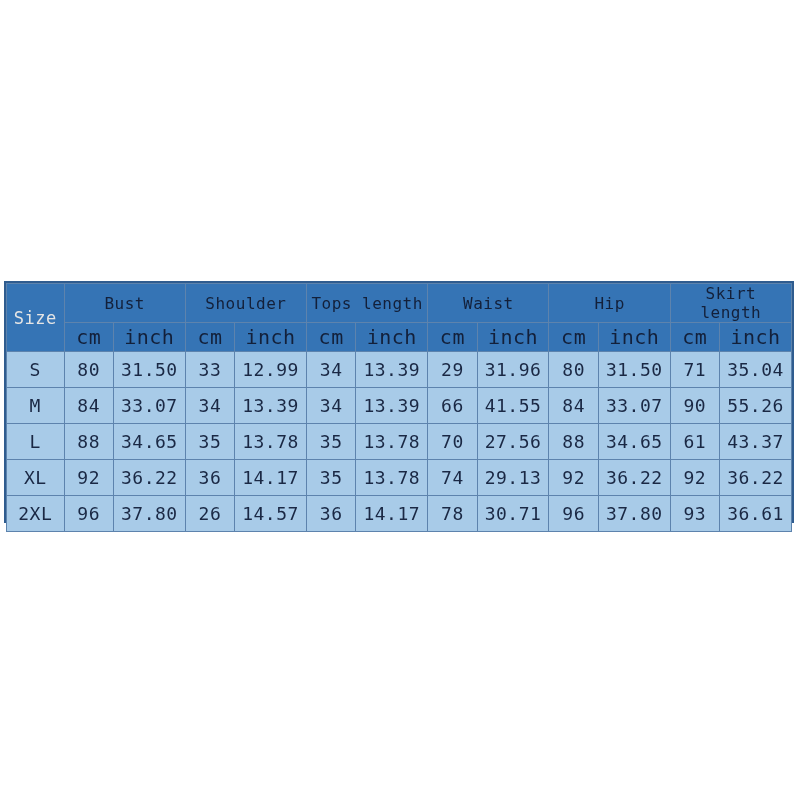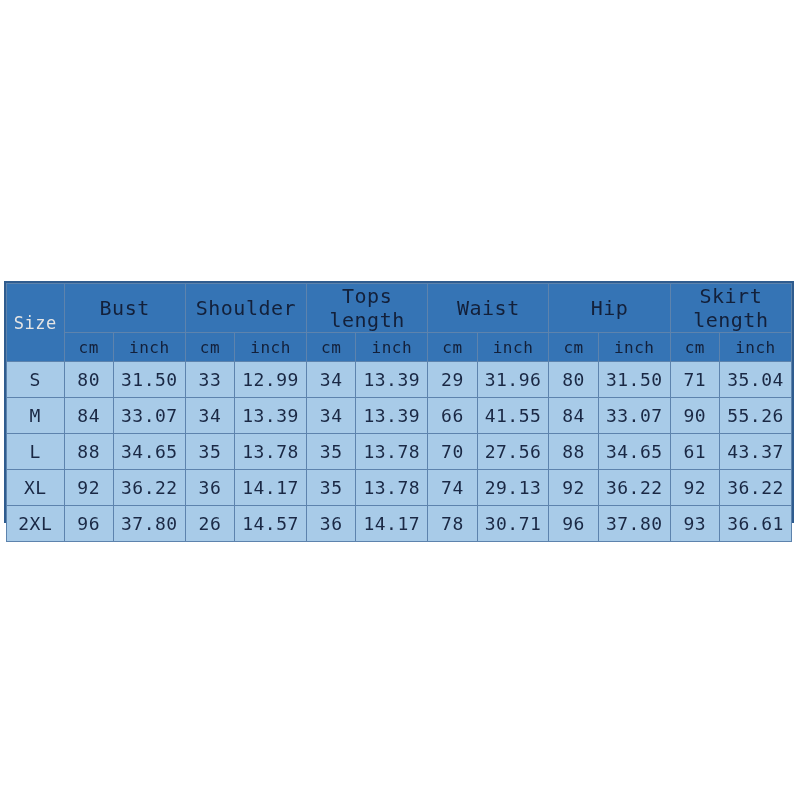--- a/index.html
+++ b/index.html
@@ -51,25 +51,25 @@
 
   
   td.hdr {
     background: #3574b5;
     color: #13203a;
     font-size: 17px;
     height: 36px;
   }
 
   td.hdr-group {
+    font-size: 16px;
+  }
+
+  td.hdr-unit {
     font-size: 20px;
-  }
-
-  td.hdr-unit {
-    font-size: 16px;
     height: 28px;
   }
 
   td.hdr-size {
     background: #3574b5;
     color: #e5e5e5;
     font-size: 17px;
   }
 
   

